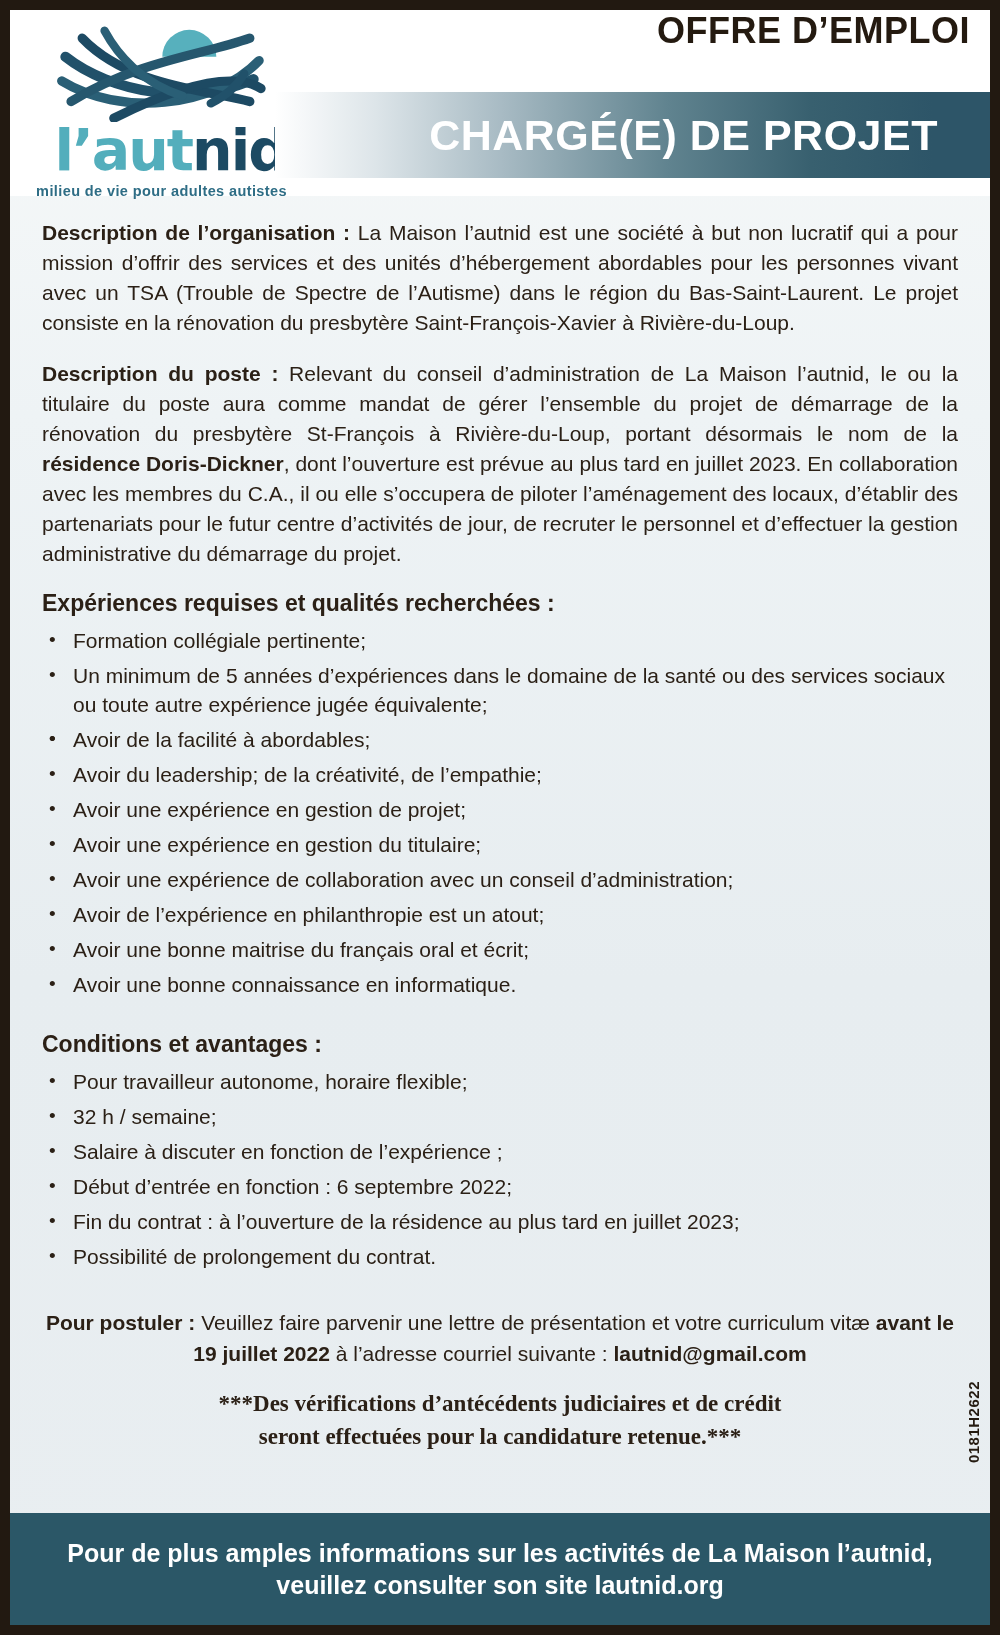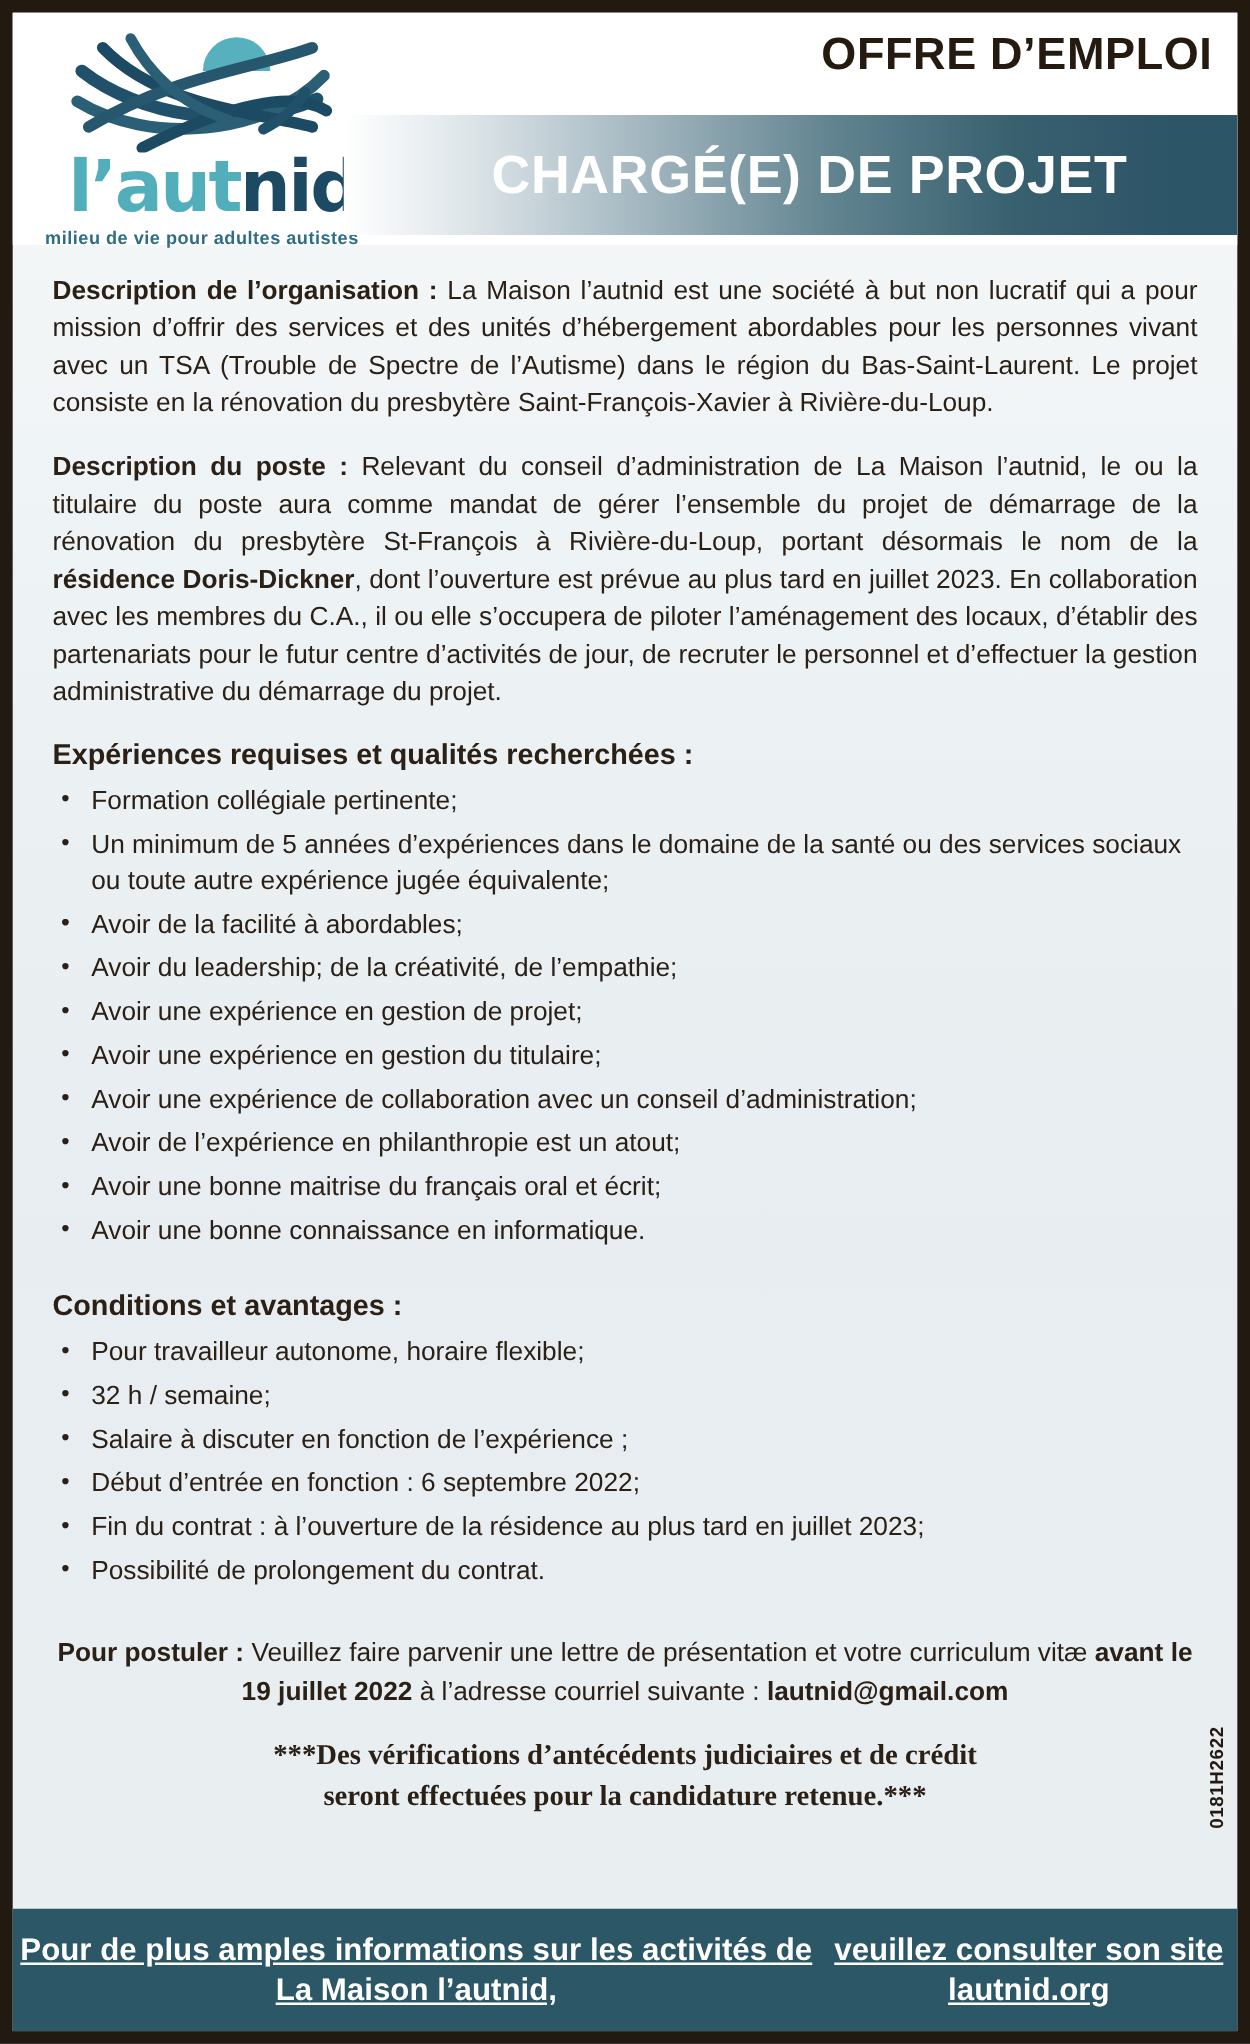--- a/index.html
+++ b/index.html
@@ -16,48 +16,48 @@
   }
   
   .header{position:relative;height:186px;background:#ffffff;}
   .logo{position:absolute;left:22px;top:4px;width:255px;text-align:right;}
   .logo svg{display:block;margin:0 auto;}
   .wordmark{font-weight:bold;font-size:57px;line-height:1;letter-spacing:-2px;font-family:"DejaVu Sans","Liberation Sans",sans-serif;}
   .wordmark .teal{color:#53aebc;}
   .wordmark .navy{color:#1c4a63;}
   .tagline{margin-top:4px;font-size:14.5px;letter-spacing:.4px;color:#2e6d85;font-weight:bold;white-space:nowrap;}
   .offer-label{
-    position:absolute;top:12px;right:20px;
+    position:absolute;top:0;right:20px;
     font-size:36px;font-weight:bold;letter-spacing:.5px;color:#241a10;margin-left:28px;
   }
   .title-banner{
-    position:absolute;left:265px;right:0;top:82px;height:96px;
+    position:absolute;left:265px;right:0;top:82px;height:86px;
     background:linear-gradient(90deg,#ffffff 0%,#dde5e9 14%,#a7bac3 32%,#60838f 55%,#38606f 75%,#2d5568 92%);
     display:flex;align-items:center;justify-content:flex-end;
-    padding-right:88px;box-sizing:border-box;
+    padding-right:52px;box-sizing:border-box;
     color:#ffffff;font-size:43px;font-weight:bold;letter-spacing:.5px;text-align:center;
   }
   
   .content{padding:22px 32px 0 32px;}
   .para{margin:0 0 21px;text-align:justify;font-size:21px;line-height:30px;}
   .lead{font-weight:bold;}
   .inline-bold{font-weight:bold;}
   .sec-heading{font-size:23px;font-weight:bold;margin:0 0 9px;}
   .sec-heading.second{margin-top:32px;}
   ul.bullets{list-style:none;margin:0 0 16px;padding:0;}
   ul.bullets li{position:relative;padding-left:31px;font-size:21px;line-height:29px;margin-bottom:6px;}
   ul.bullets .bullet{position:absolute;left:7px;top:-1px;font-size:19px;}
   .postuler{margin:36px 0 0;text-align:center;font-size:21px;line-height:31px;}
   .verif{margin:18px 0 0;text-align:center;font-weight:bold;font-size:23px;line-height:33px;font-family:Liberation Serif, serif;}
   
   .footer{
-    position:absolute;left:0;right:0;bottom:0;height:98px;
+    position:absolute;left:0;right:0;bottom:0;height:112px;
     background:#2b5767;color:#ffffff;
-    display:flex;flex-direction:row;align-items:center;justify-content:center;
-    font-weight:bold;font-size:25px;line-height:32px;text-align:center;text-decoration:underline;
+    display:flex;flex-direction:column;align-items:center;justify-content:center;
+    font-weight:bold;font-size:25px;line-height:32px;text-align:center;
   }
   .side-code{
     position:absolute;right:8px;bottom:162px;
     writing-mode:vertical-rl;transform:rotate(180deg);
     font-size:15px;font-weight:bold;color:#241a10;letter-spacing:.5px;
   }
 </style>
 </head>
 <body>
 

